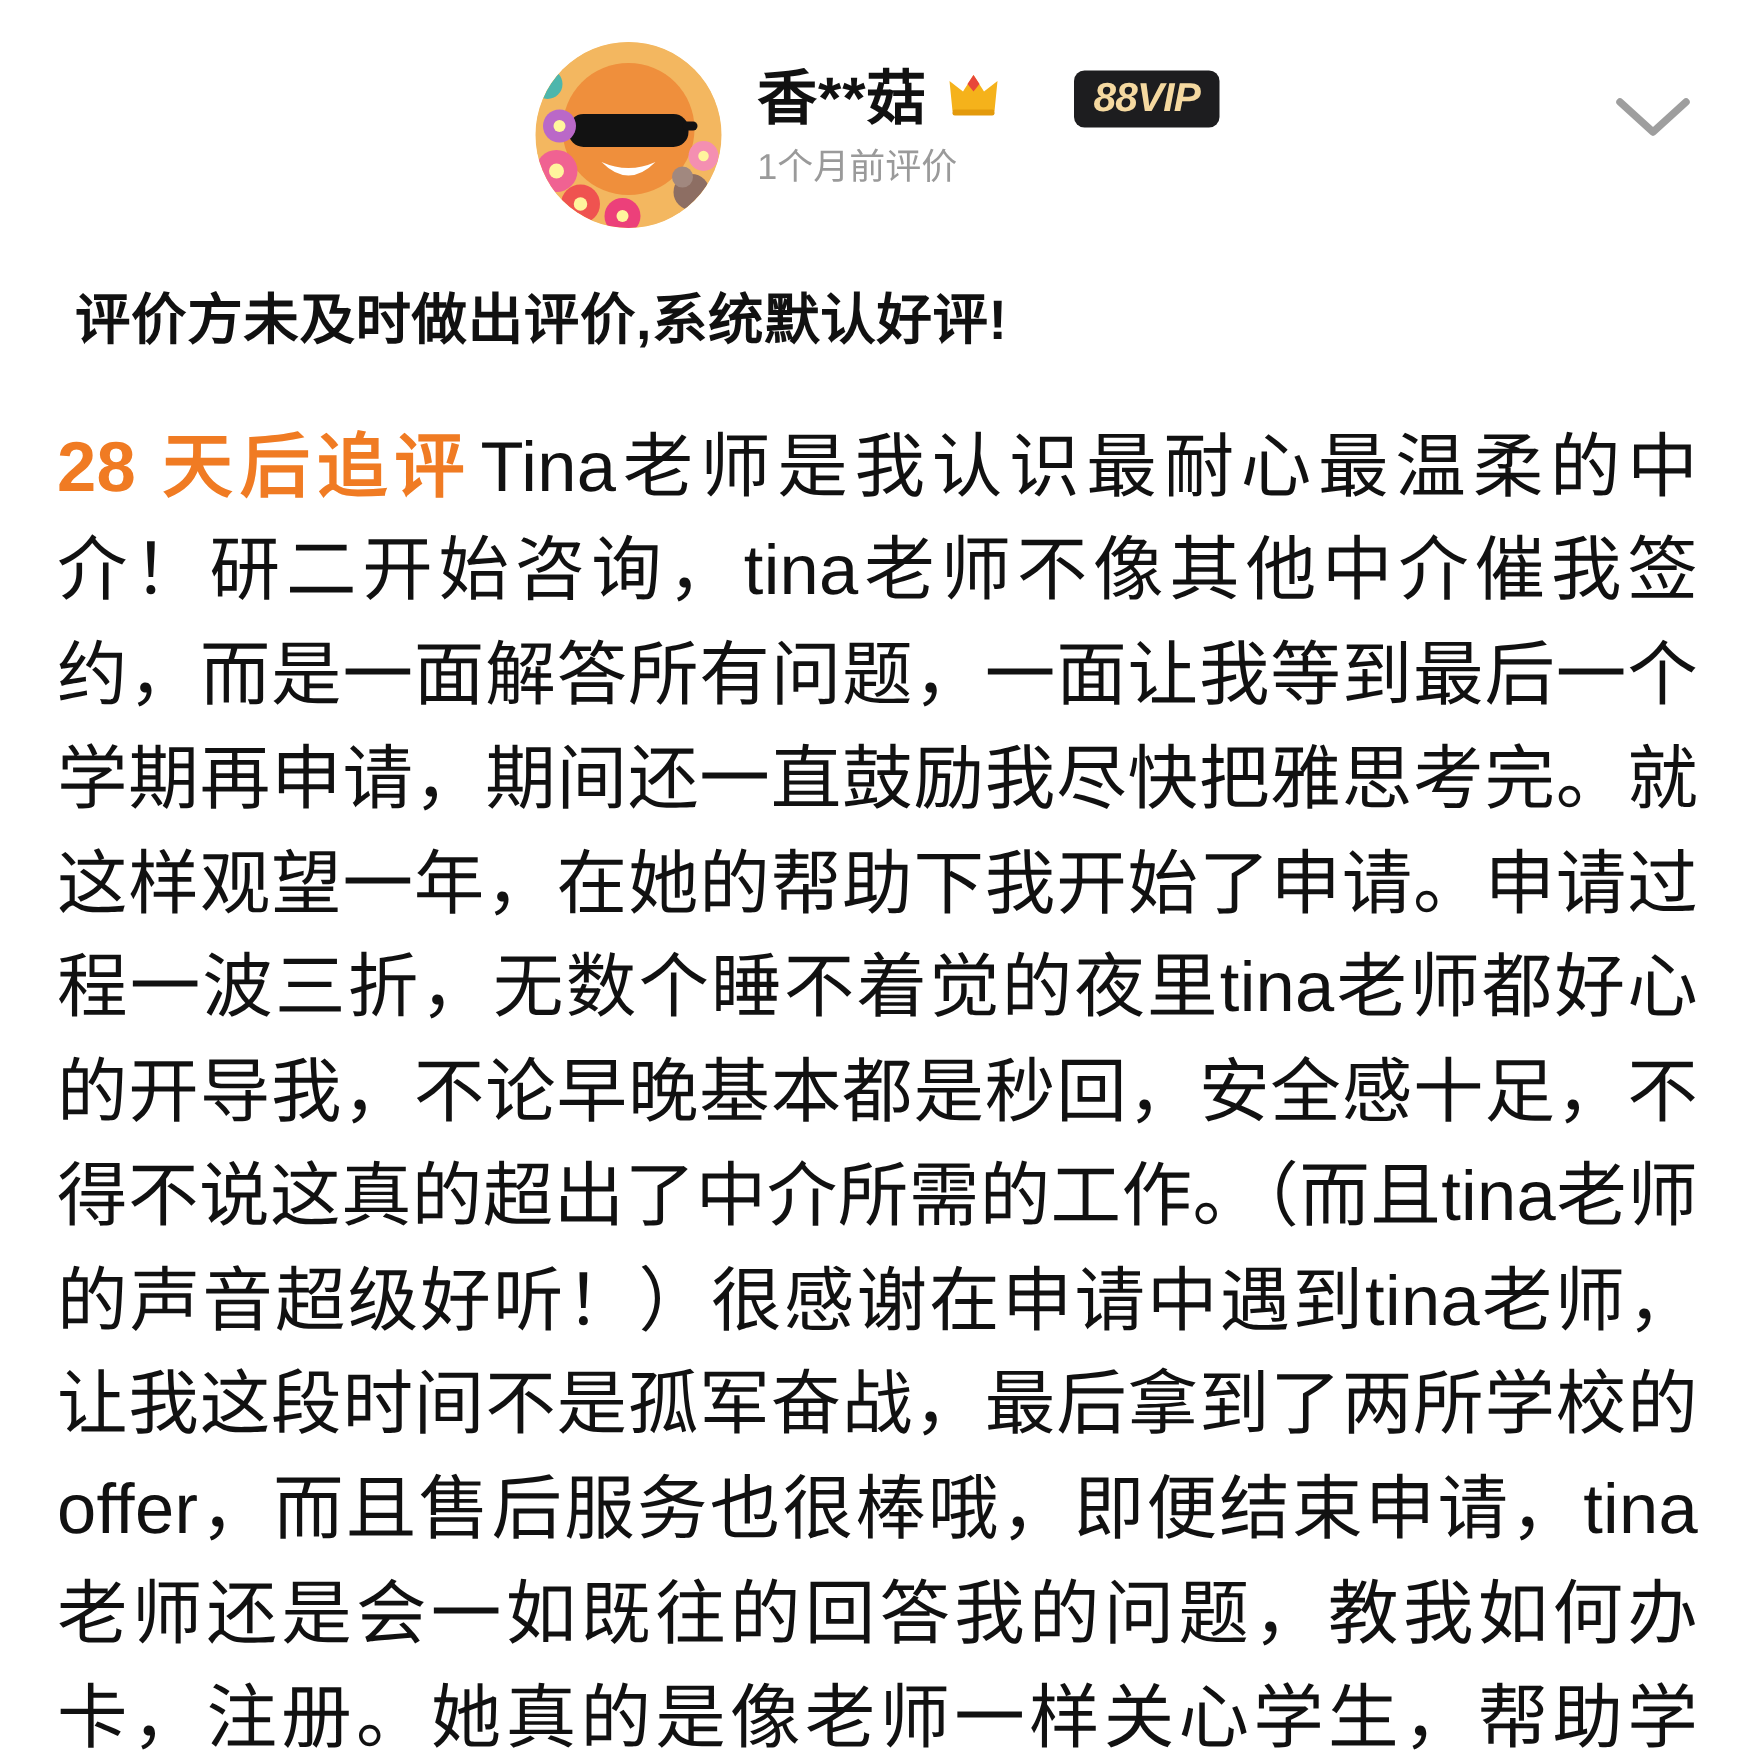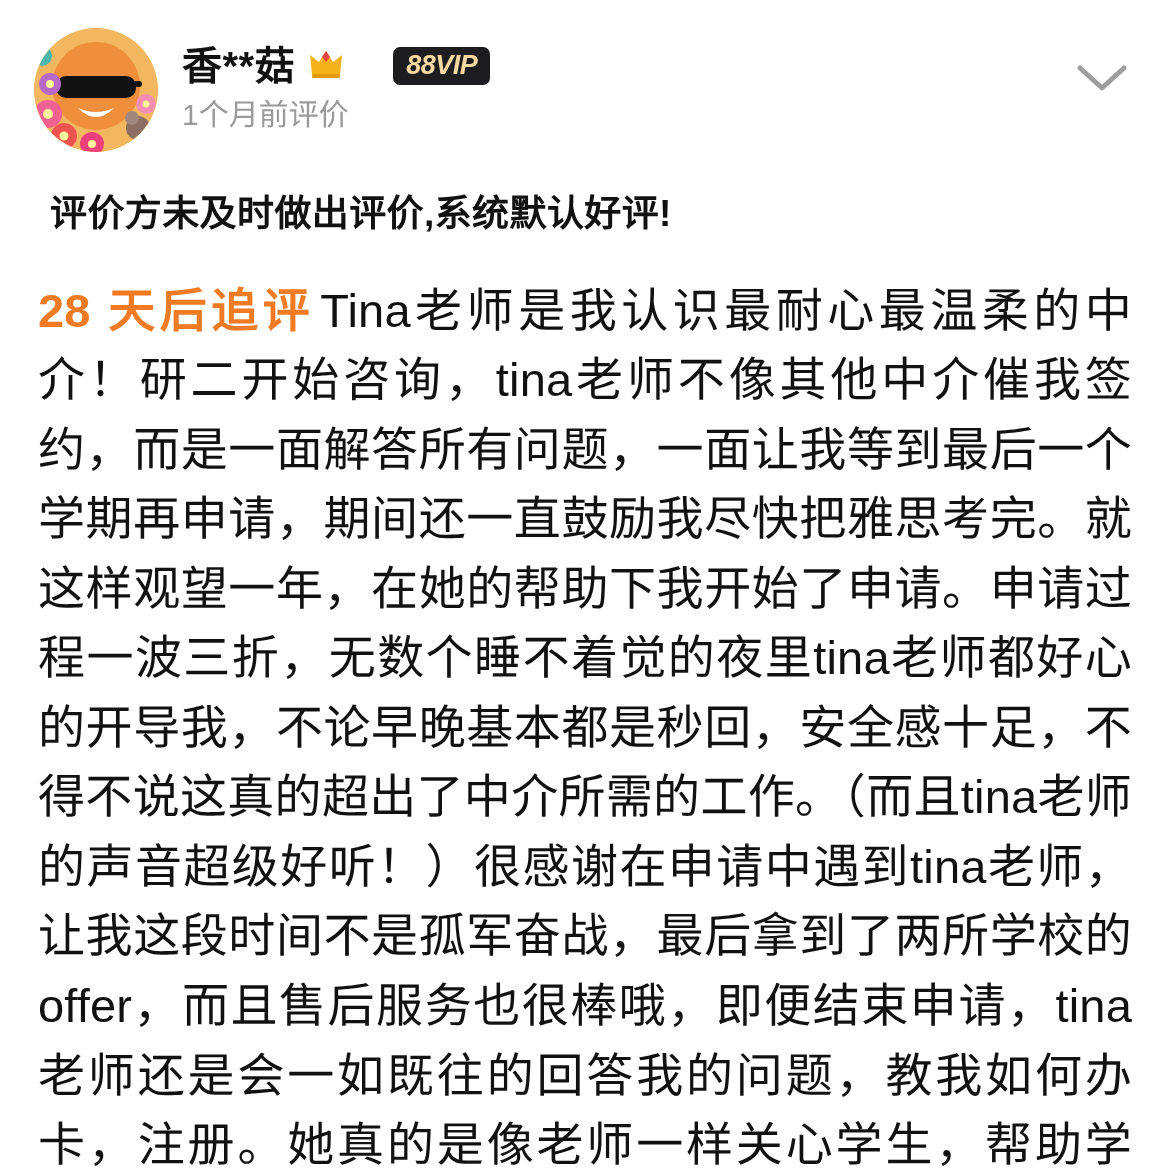--- a/index.html
+++ b/index.html
@@ -21,20 +21,21 @@
     padding: 28px 34px 0 34px;
     background: #ffffff;
   }
 
   
   .review-header {
     display: flex;
     align-items: flex-start;
     position: relative;
     min-height: 132px;
+    justify-content: center;
   }
 
   .avatar-wrap {
     width: 124px;
     height: 124px;
     flex: 0 0 124px;
     border-radius: 50%;
     overflow: hidden;
     position: relative;
     background: #f5c77e;
@@ -79,21 +80,21 @@
     font-weight: 700;
     font-style: italic;
     border-radius: 7px;
     padding: 4px 13px 5px 13px;
     letter-spacing: -0.5px;
     line-height: 1.1;
     margin-left: 36px;
   }
 
   .review-time {
-    font-size: 30px;
+    font-size: 24px;
     color: #9a9a9a;
     line-height: 1;
     font-weight: 500;
   }
 
   .collapse-chevron {
     position: absolute;
     right: 6px;
     top: 30px;
     width: 56px;

